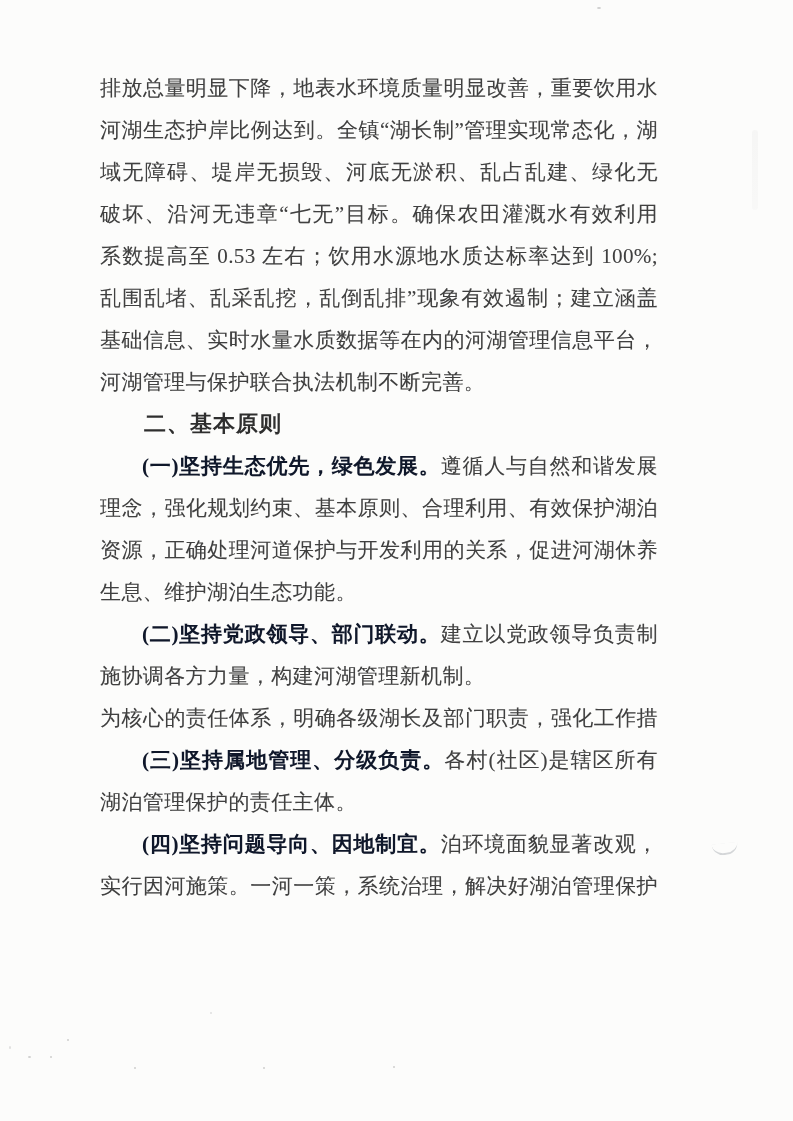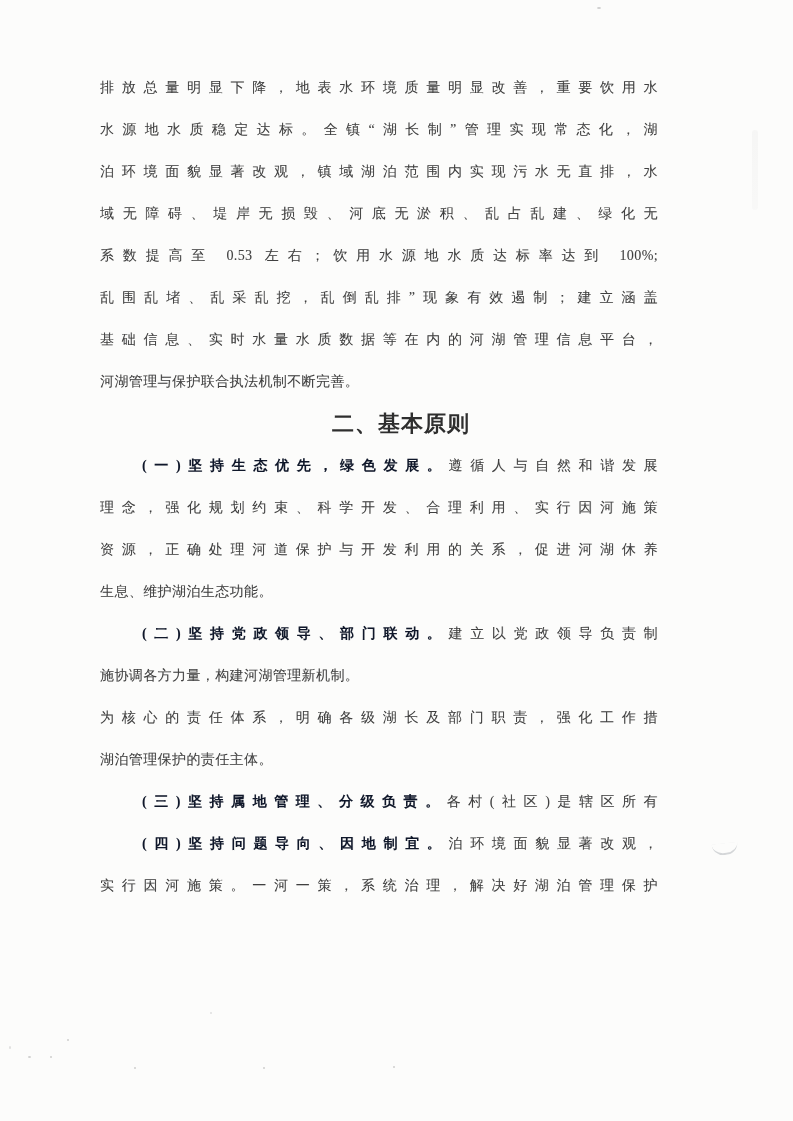--- a/index.html
+++ b/index.html
@@ -17,21 +17,21 @@
   }
   .text-block {
     position: absolute;
     left: 100px;
     top: 67px;
     width: 558px;
   }
   .line {
     height: 42px;
     line-height: 42px;
-    font-size: 14px;
+    font-size: 21px;
     letter-spacing: 0.4px;
     color: #404040;
     white-space: nowrap;
     text-shadow: 0.3px 0.3px 0.6px rgba(110,110,110,0.28);
   }
   .line.justify {
     white-space: normal;
     text-align: justify;
     text-align-last: justify;
   }
@@ -39,21 +39,20 @@
     padding-left: 42px;
   }
   .line.heading {
     font-family: "Liberation Sans", "DejaVu Sans", sans-serif;
     font-weight: 700;
     font-size: 22px;
     letter-spacing: 1px;
     color: #2e2e2e;
     padding-left: 44px;
     text-shadow: none;
-    text-align: center;
   }
   .lead {
     font-weight: 700;
     color: #0f172a;
   }
   
   .speck {
     position: absolute;
     background: #9a9a9a;
     border-radius: 50%;
@@ -85,37 +84,37 @@
     opacity: 0.40;
     transform: rotate(-6deg);
   }
 </style>
 </head>
 <body>
 
 <div class="page">
   <div class="text-block">
       <div class="line justify"><span>排放总量明显下降，地表水环境质量明显改善，重要饮用水</span></div>
-      <div class="line justify"><span>水源地水质稳定达标。全镇“湖长制”管理实现常态化，湖</span></div>
-      <div class="line justify"><span>泊环境面貌显著改观，镇域湖泊范围内实现污水无直排，水</span></div>
+      <div class="line justify"><span>河湖生态护岸比例达到。全镇“湖长制”管理实现常态化，湖</span></div>
       <div class="line justify"><span>域无障碍、堤岸无损毁、河底无淤积、乱占乱建、绿化无</span></div>
+      <div class="line justify"><span>破坏、沿河无违章“七无”目标。确保农田灌溉水有效利用</span></div>
       <div class="line justify"><span>系数提高至 0.53 左右；饮用水源地水质达标率达到 100%;</span></div>
       <div class="line justify"><span>乱围乱堵、乱采乱挖，乱倒乱排”现象有效遏制；建立涵盖</span></div>
       <div class="line justify"><span>基础信息、实时水量水质数据等在内的河湖管理信息平台，</span></div>
       <div class="line"><span>河湖管理与保护联合执法机制不断完善。</span></div>
       <div class="line heading"><span>二、基本原则</span></div>
       <div class="line justify indent"><span class="lead">(一)坚持生态优先，绿色发展。</span><span>遵循人与自然和谐发展</span></div>
-      <div class="line justify"><span>理念，强化规划约束、科学开发、合理利用、实行因河施策</span></div>
+      <div class="line justify"><span>理念，强化规划约束、基本原则、合理利用、有效保护湖泊</span></div>
       <div class="line justify"><span>资源，正确处理河道保护与开发利用的关系，促进河湖休养</span></div>
       <div class="line"><span>生息、维护湖泊生态功能。</span></div>
       <div class="line justify indent"><span class="lead">(二)坚持党政领导、部门联动。</span><span>建立以党政领导负责制</span></div>
       <div class="line"><span>施协调各方力量，构建河湖管理新机制。</span></div>
       <div class="line justify"><span>为核心的责任体系，明确各级湖长及部门职责，强化工作措</span></div>
+      <div class="line justify indent"><span class="lead">(三)坚持属地管理、分级负责。</span><span>各村(社区)是辖区所有</span></div>
       <div class="line"><span>湖泊管理保护的责任主体。</span></div>
-      <div class="line justify indent"><span class="lead">(三)坚持属地管理、分级负责。</span><span>各村(社区)是辖区所有</span></div>
       <div class="line justify indent"><span class="lead">(四)坚持问题导向、因地制宜。</span><span>泊环境面貌显著改观，</span></div>
       <div class="line justify"><span>实行因河施策。一河一策，系统治理，解决好湖泊管理保护</span></div>
     </div>
 
   <div class="smudge"></div>
   <div class="check-mark"></div>
   <div class="speck s1"></div>
   <div class="speck s2"></div>
   <div class="speck s3"></div>
   <div class="speck s4"></div>

